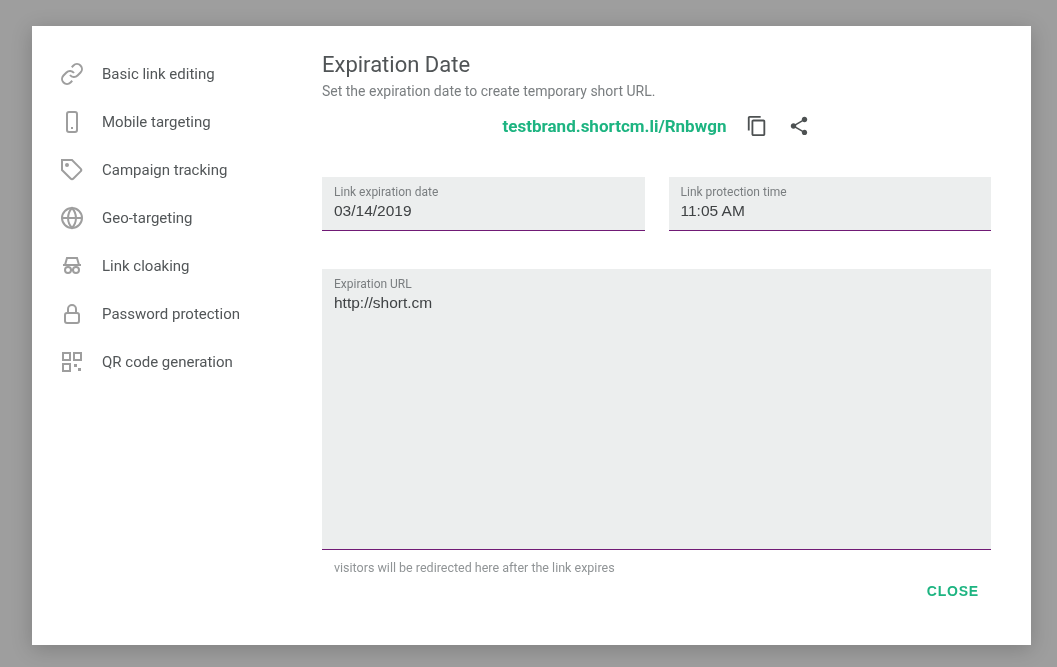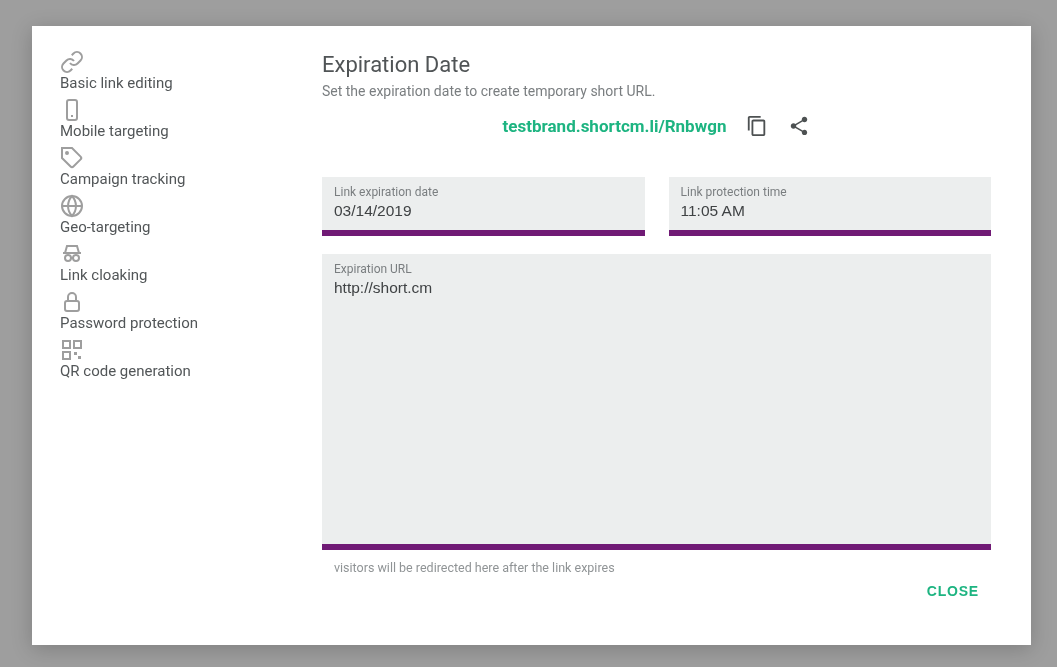--- a/index.html
+++ b/index.html
@@ -21,26 +21,25 @@
       box-shadow: 0 4px 20px rgba(0,0,0,0.2);
       display: flex;
       flex-direction: row;
     }
     .sidebar {
       width: 290px;
       padding: 24px 0 0 0;
     }
     .sidebar-item {
       display: flex;
-      align-items: flex-start;
+      align-items: center;
       height: 48px;
       padding: 0 0 0 28px;
       cursor: pointer;
       color: #525658;
-      flex-direction: column;
     }
     .sidebar-item .icon {
       width: 24px;
       height: 24px;
       display: flex;
       align-items: center;
       justify-content: center;
       color: #9e9e9e;
       margin-right: 18px;
     }
@@ -89,25 +88,25 @@
       justify-content: center;
     }
     .fields-row {
       display: flex;
       gap: 24px;
       margin-bottom: 18px;
     }
     .field {
       flex: 1;
       background: #eceeee;
-      border-bottom: 6px solid #701a75;
+      border-bottom: 1px solid #701a75;
       padding: 8px 12px 10px 12px;
       position: relative;
     }
-    .field.full { width: 100%; }
+    .field.full { width: 100%; margin-top: 20px; }
     .field-label {
       font-size: 12px;
       color: #7a7e80;
       margin-bottom: 2px;
     }
     .field-value {
       font-size: 15.5px;
       color: #3f4244;
       border: none;
       background: transparent;

